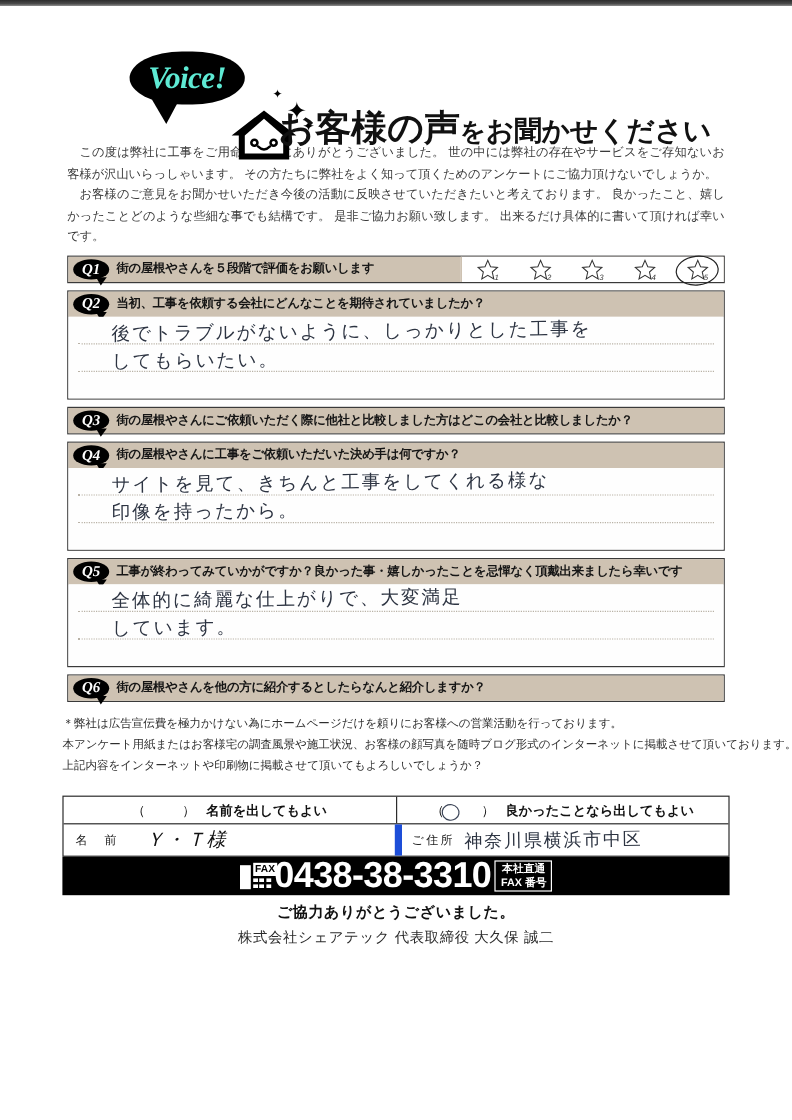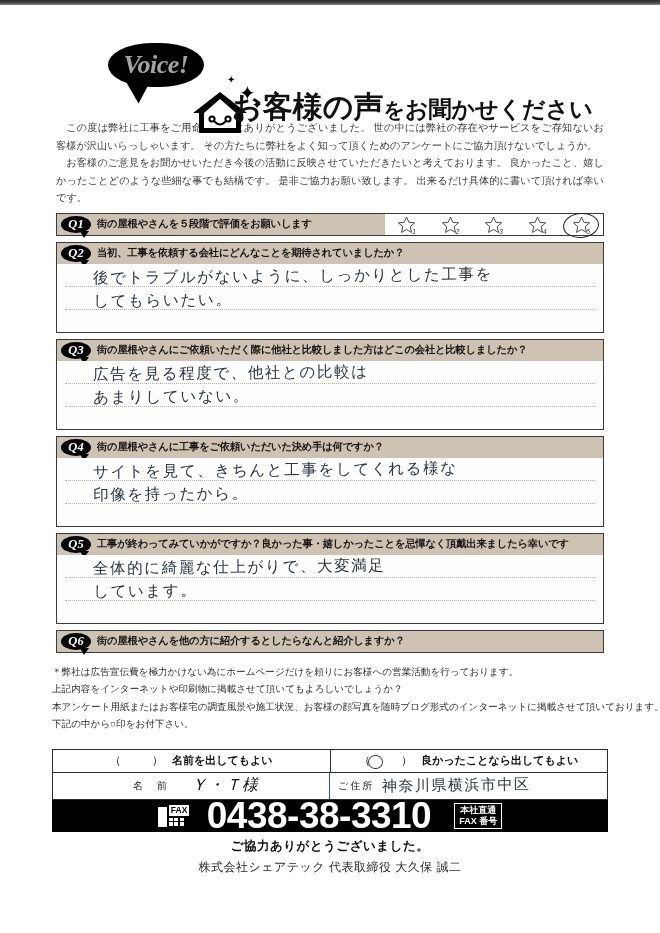--- a/index.html
+++ b/index.html
@@ -51,21 +51,21 @@
     position: absolute;
     left: 128px;
     top: 44px;
     width: 0; height: 0;
     border-left: 9px solid transparent;
     border-right: 16px solid transparent;
     border-top: 22px solid #000;
     transform: rotate(-8deg);
   }
   .bubble span {
-    color: #a3a3a3;
+    color: #5eead4;
     font-style: italic;
     font-weight: bold;
     font-size: 26px;
     letter-spacing: -0.5px;
     font-family: "Liberation Serif", "DejaVu Serif", serif;
   }
   .house {
     position: absolute;
     left: 190px;
     top: 52px;
@@ -261,22 +261,21 @@
   .ctl .sm { font-weight: bold; }
   .consent-bot {
     display: flex;
     height: 26px;
   }
   .cb-left {
     flex: 0 0 48%;
     display: flex;
     align-items: center;
     padding-left: 10px;
-    border-right: 1px solid #1d4ed8;
-    justify-content: center;
+    border-right: 6px solid #1d4ed8;
   }
   .cb-right {
     flex: 1 1 auto;
     display: flex;
     align-items: center;
     padding-left: 8px;
   }
   .lbl { font-size: 10px; letter-spacing: 2px; color: #222; }
   .val-print { font-size: 16px; margin-left: 22px; letter-spacing: 1px; font-style: italic; }
   .val-hand {
@@ -289,21 +288,21 @@
   }
 
   
   .faxbar {
     margin: 0 52px;
     height: 32px;
     background: #000;
     display: flex;
     align-items: center;
     justify-content: center;
-    gap: 23px;
+    gap: 3px;
   }
   .fax-machine {
     width: 26px; height: 22px;
     position: relative;
   }
   .fm-body {
     position: absolute; left: 0; bottom: 0;
     width: 9px; height: 20px; background: #fff;
   }
   .fm-label {
@@ -317,21 +316,21 @@
     position: absolute; left: 11px; top: 13px;
     width: 15px; height: 8px;
     display: grid;
     grid-template-columns: repeat(3, 1fr);
     grid-template-rows: repeat(2, 1fr);
     gap: 1.5px;
   }
   .fm-dots i { background: #fff; display: block; }
   .faxnum {
     color: #fff;
-    font-size: 37px;
+    font-size: 30px;
     font-weight: bold;
     letter-spacing: -0.5px;
     font-family: "Liberation Sans", sans-serif;
   }
   .faxtag {
     border: 1.5px solid #fff;
     color: #fff;
     font-size: 9px;
     font-weight: bold;
     line-height: 11px;
@@ -446,26 +445,20 @@
         <div class="answer">後でトラブルがないように、しっかりとした工事を
 してもらいたい。</div>
       </div>
     </div>
 
     <div class="qblock">
       <div class="qhead">
         <div class="qbadge">Q3</div>
         <div class="qtext">街の屋根やさんにご依頼いただく際に他社と比較しました方はどこの会社と比較しましたか？</div>
       </div>
-      <div class="qbody">
-        <div class="rule r1"></div>
-        <div class="rule r2"></div>
-        <div class="answer">広告を見る程度で、他社との比較は
-あまりしていない。</div>
-      </div>
     </div>
 
     <div class="qblock">
       <div class="qhead">
         <div class="qbadge">Q4</div>
         <div class="qtext">街の屋根やさんに工事をご依頼いただいた決め手は何ですか？</div>
       </div>
       <div class="qbody">
         <div class="rule r1"></div>
         <div class="rule r2"></div>
@@ -491,23 +484,22 @@
       <div class="qhead">
         <div class="qbadge">Q6</div>
         <div class="qtext">街の屋根やさんを他の方に紹介するとしたらなんと紹介しますか？</div>
       </div>
     </div>
 
   </div>
 
   <div class="notes">
     <div>＊弊社は広告宣伝費を極力かけない為にホームページだけを頼りにお客様への営業活動を行っております。</div>
+    <div>本アンケート用紙またはお客様宅の調査風景や施工状況、お客様の顔写真を随時ブログ形式のインターネットに掲載させて頂いております。</div>
     <div>上記内容をインターネットや印刷物に掲載させて頂いてもよろしいでしょうか？</div>
-    <div>本アンケート用紙またはお客様宅の調査風景や施工状況、お客様の顔写真を随時ブログ形式のインターネットに掲載させて頂いております。</div>
-    <div>下記の中から○印をお付下さい。</div>
   </div>
 
   <div class="consent">
     <div class="consent-top">
       <div class="consent-cell">
         <span class="paren">（　　）</span>
         <span class="ctl"><span>名前</span><span class="sm">を出してもよい</span></span>
       </div>
       <div class="consent-cell">
         <span class="paren">（　　）<span class="handcircle"></span></span>

